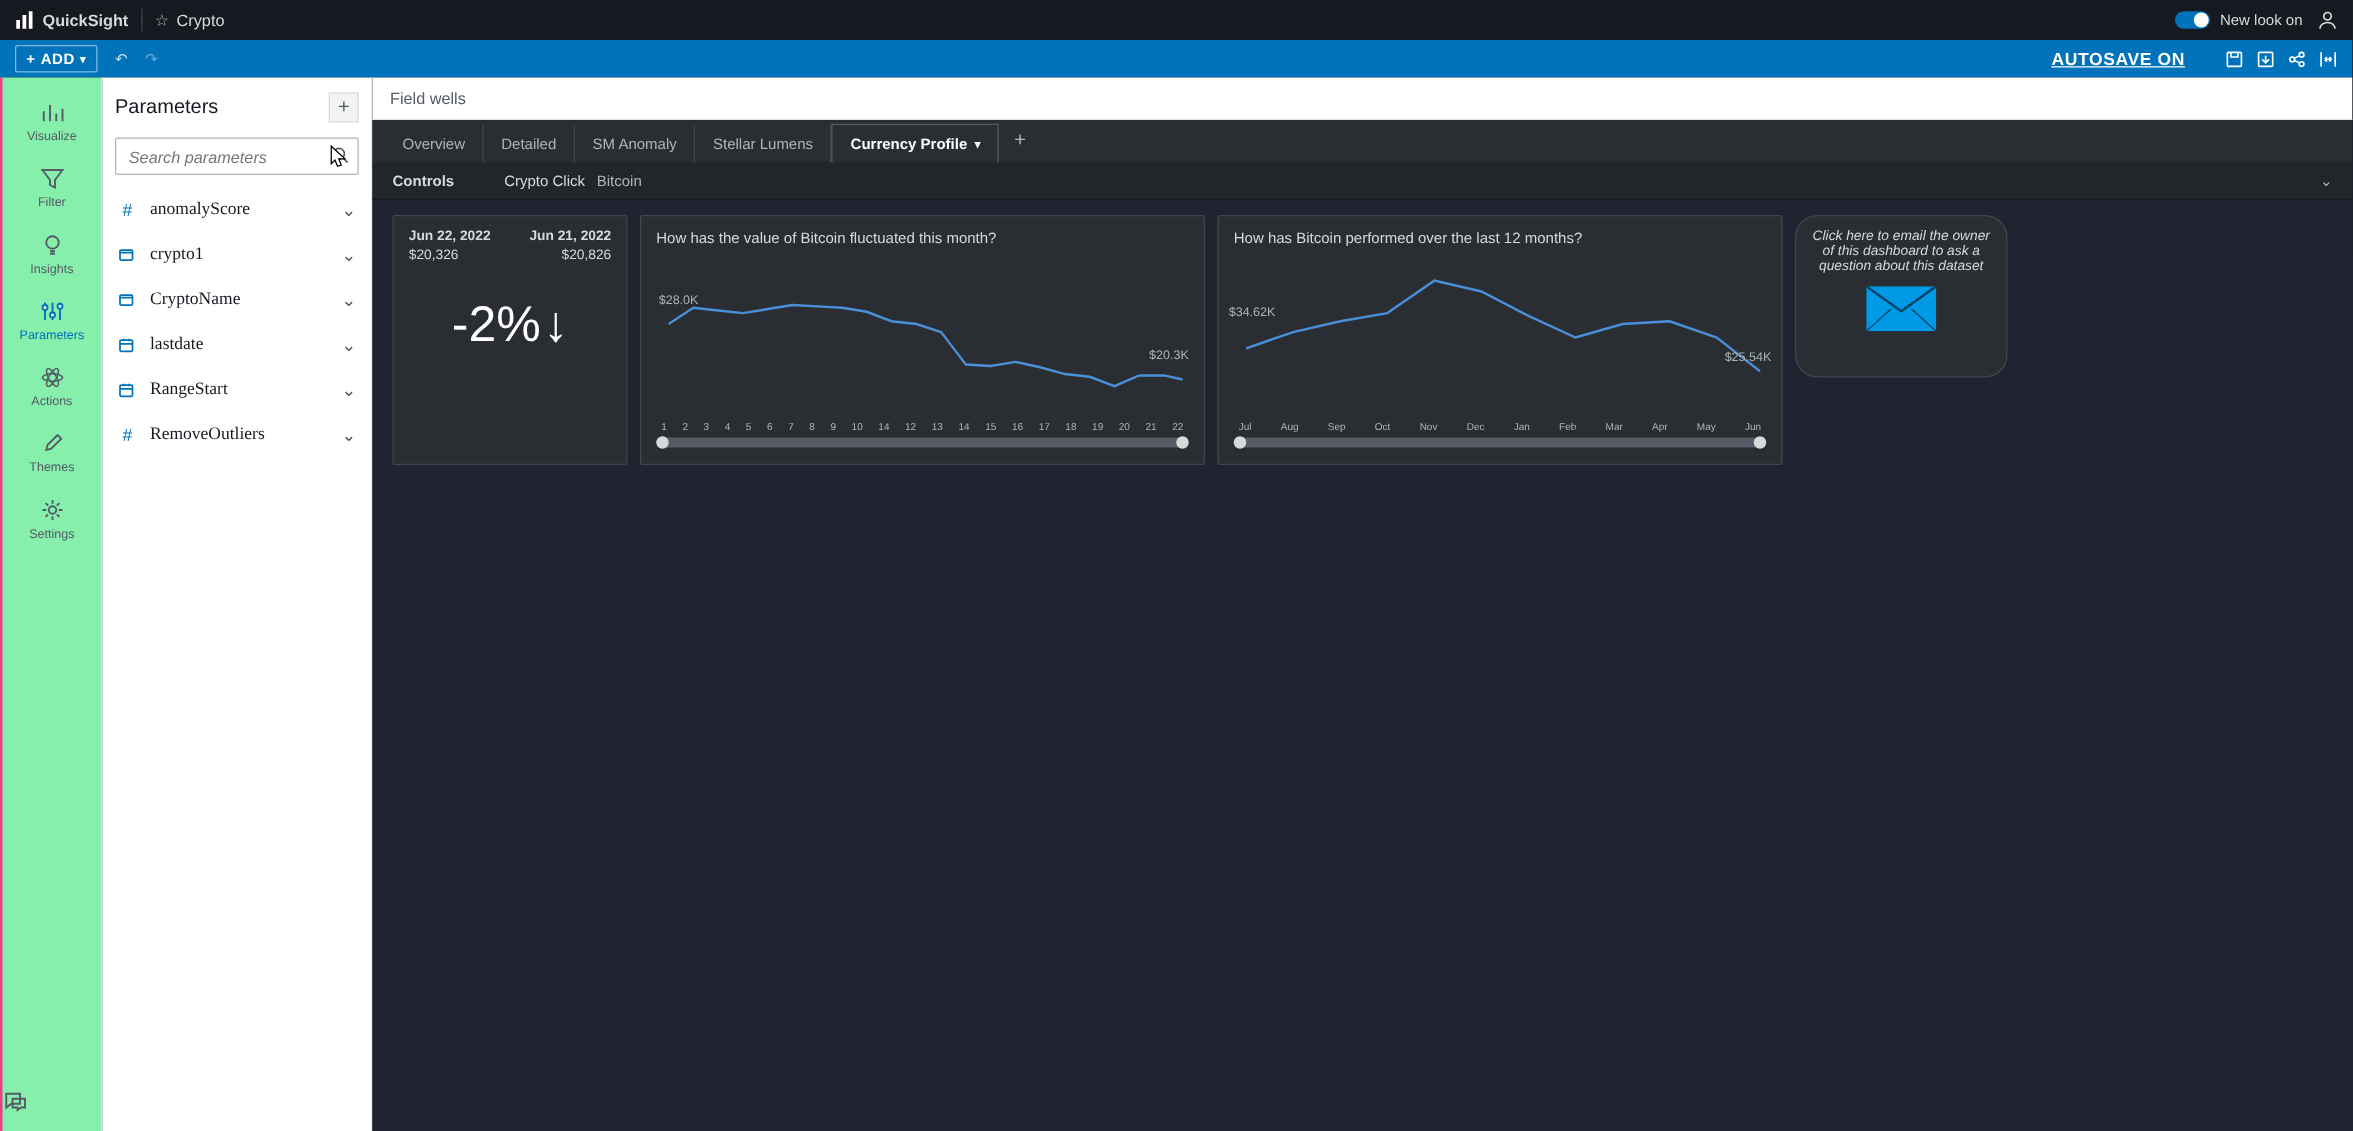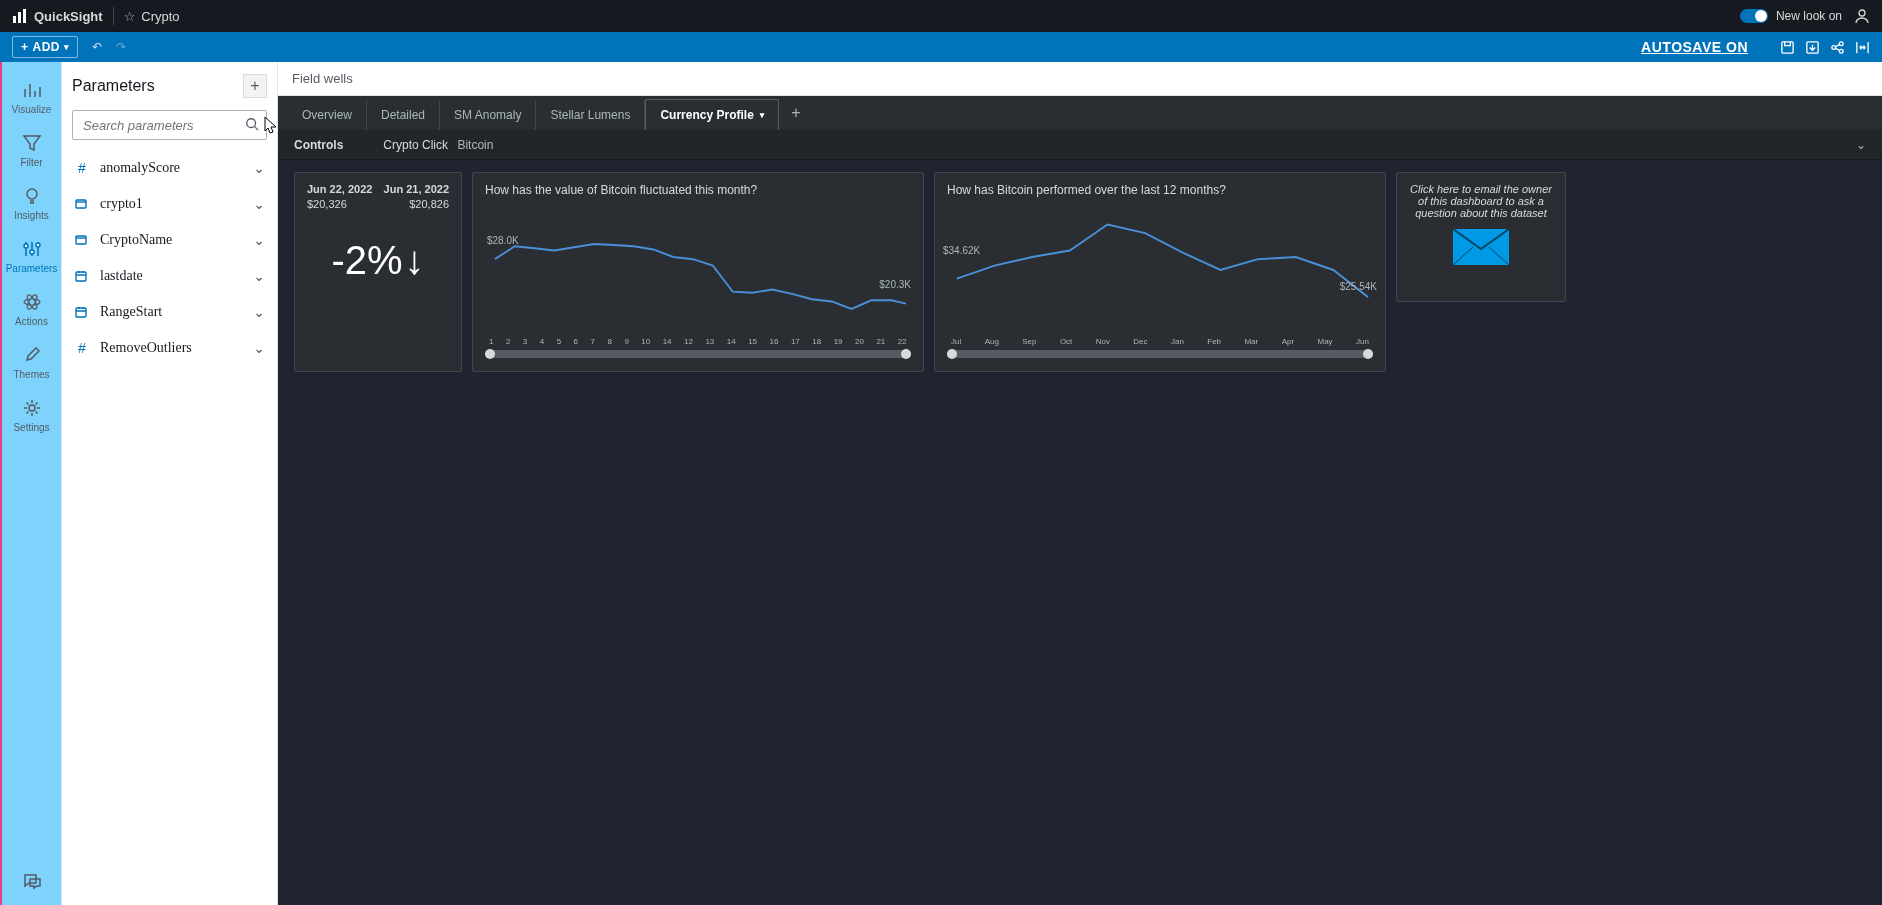--- a/index.html
+++ b/index.html
@@ -22,21 +22,21 @@
 .add-btn { display: flex; align-items: center; gap: 4px; padding: 3px 8px; border: 1px solid rgba(255,255,255,0.5); border-radius: 2px; cursor: pointer; font-weight: 600; letter-spacing: 0.5px; }
 .actionbar .iconbtn { margin-left: 14px; color: #cde; cursor: pointer; }
 .actionbar .spacer { flex: 1; }
 .autosave { font-size: 14px; letter-spacing: 0.5px; font-weight: 600; margin-right: 32px; text-decoration: underline; }
 .actionbar .right-icons { display: flex; gap: 10px; align-items: center; }
 
 
 .main { display: flex; height: calc(905px - 62px); }
 
 
-.rail { width: 62px; background: #7dd3fc; border-right: 1px solid #e1e4ea; display: flex; flex-direction: column; align-items: center; padding-top: 10px; border-left: 2px solid #e83e8c; }
+.rail { width: 82px; background: #86efac; border-right: 1px solid #e1e4ea; display: flex; flex-direction: column; align-items: flex-start; padding-top: 10px; border-left: 2px solid #e83e8c; }
 .rail-item { width: 100%; text-align: center; padding: 8px 0 10px 0; cursor: pointer; color: #545b64; font-size: 10px; }
 .rail-item.active { color: #0073bb; }
 .rail-item .ri-icon { display: block; margin: 0 auto 4px auto; }
 .rail .rail-bottom { margin-top: auto; padding-bottom: 14px; color: #545b64; }
 
 
 .param-panel { width: 216px; background: #fff; border-right: 1px solid #e1e4ea; }
 .param-head { display: flex; align-items: center; justify-content: space-between; padding: 12px 10px; }
 .param-head h2 { font-size: 16px; font-weight: 400; color: #16191f; }
 .add-param-btn { width: 24px; height: 24px; border: 1px solid #d5dbdb; background: #f2f3f3; display: flex; align-items: center; justify-content: center; cursor: pointer; color: #545b64; font-size: 16px; }
@@ -58,33 +58,33 @@
 .controls-row { height: 30px; background: #22262b; display: flex; align-items: center; padding: 0 16px; color: #d5dbdb; font-size: 12px; gap: 40px; border-bottom: 1px solid #16191f; }
 .controls-row .ctrl-label { font-weight: 600; }
 .controls-row .ctrl-pair { color: #aab7b8; }
 .controls-row .ctrl-pair b { color: #d5dbdb; font-weight: 400; margin-right: 6px; }
 .controls-row .chev-r { margin-left: auto; color: #aab7b8; }
 
 .dash { flex: 1; background: #1f2430; padding: 12px 16px; overflow: auto; }
 .dash-title { color: #fff; font-size: 28px; font-weight: 500; margin-bottom: 14px; }
 .card-row { display: flex; gap: 10px; }
 .card { background: #2a2e33; border: 1px solid #414750; border-radius: 2px; padding: 10px 12px; color: #d5dbdb; }
-.kpi-card { width: 168px; height: 200px; }
+.kpi-card { width: 188px; height: 200px; }
 .kpi-dates { display: flex; justify-content: space-between; font-size: 11px; font-weight: 600; }
 .kpi-vals { display: flex; justify-content: space-between; font-size: 11px; margin-top: 3px; }
 .kpi-big { font-size: 40px; font-weight: 500; color: #fff; margin-top: 28px; text-align: center; display: flex; align-items: center; justify-content: center; gap: 2px; }
 .chart-card { width: 452px; height: 200px; position: relative; }
 .chart-card .q { font-size: 12px; color: #d5dbdb; margin-bottom: 8px; }
 .chart-svg { width: 100%; height: 130px; }
 .chart-label { position: absolute; font-size: 10px; color: #aab7b8; background: rgba(0,0,0,0); }
 .xaxis { display: flex; justify-content: space-between; font-size: 8px; color: #aab7b8; margin-top: 2px; padding: 0 4px;}
 .slider-track { height: 8px; background: #545b64; border-radius: 4px; margin-top: 4px; position: relative; }
 .slider-thumb { width: 10px; height: 10px; background: #d5dbdb; border-radius: 50%; position: absolute; top: -1px; }
 .logo-card { width: 170px; height: 60px; display: flex; align-items: center; justify-content: center; }
-.email-card { width: 170px; height: 130px; text-align: center; font-size: 11px; font-style: italic; }
+.email-card { width: 170px; height: 130px; text-align: center; font-size: 11px; font-style: italic; border-radius: 18px; }
 .email-icon { margin-top: 10px; }
 .right-col { display: flex; flex-direction: column; gap: 10px; }
 
 
 .cursor-ptr { position: absolute; left: 262px; top: 115px; pointer-events: none; z-index: 999; }
 
 svg { display: block; }
 </style>
 </head>
 <body>

